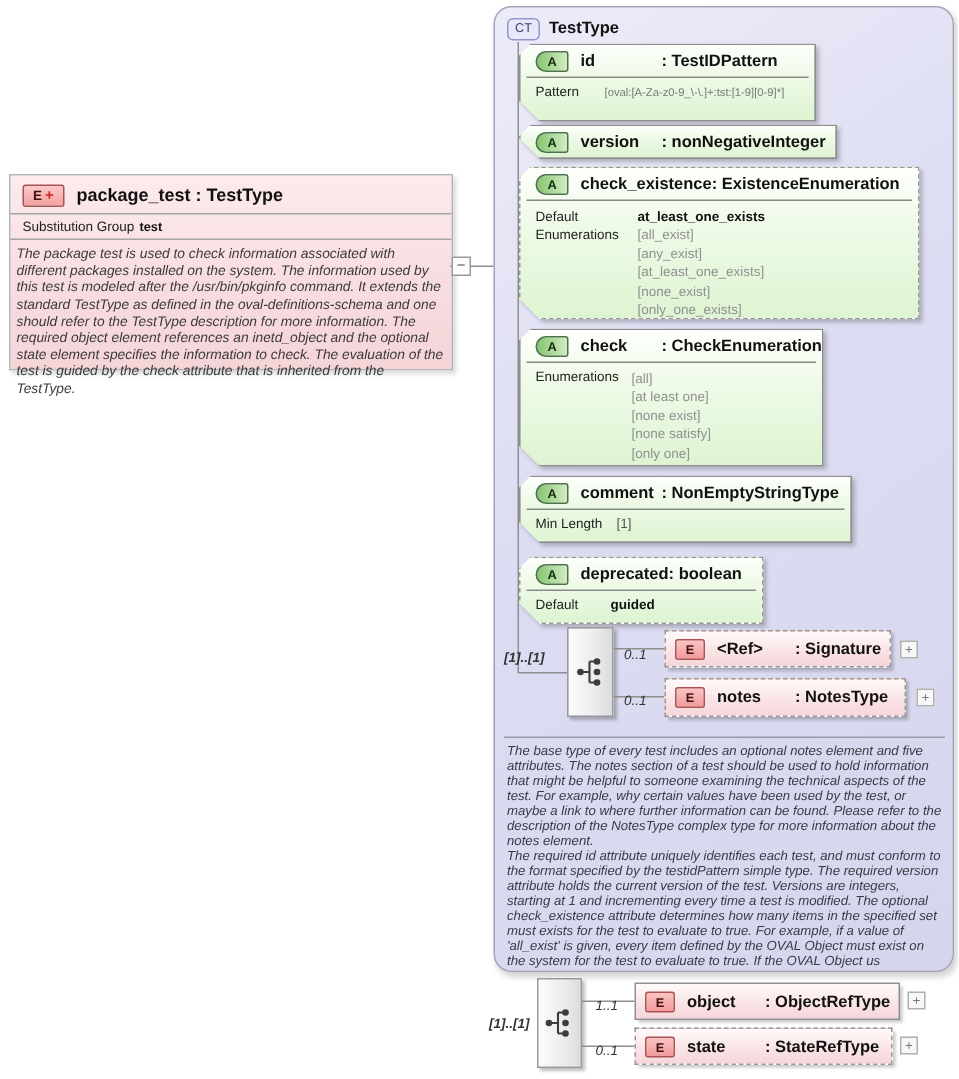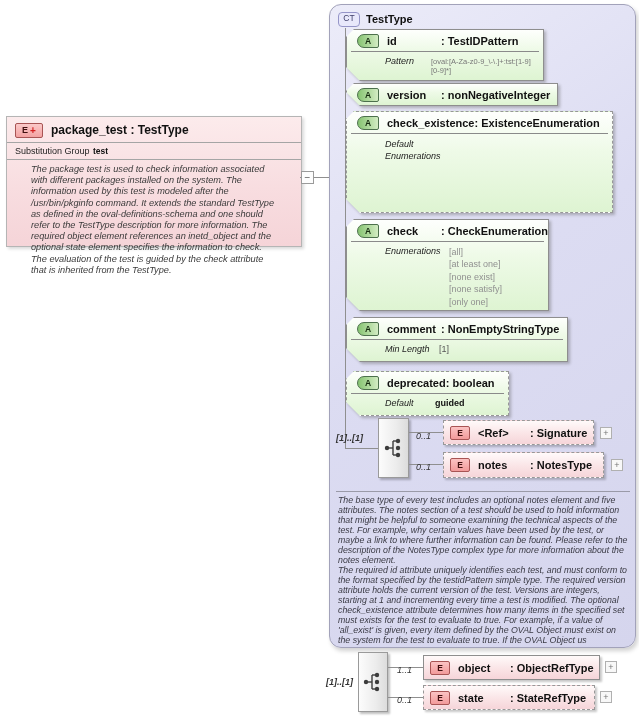--- a/index.html
+++ b/index.html
@@ -14,21 +14,21 @@
     box-shadow:2px 2px 3px rgba(0,0,0,.15);}
   .pkg-head{display:flex;align-items:center;gap:8px;padding:4px 8px 3px;height:18px;border-bottom:1px solid #a5a5a5;}
   .pkg-title{font-size:12px;font-weight:bold;color:#111;}
   .ep-icon{display:flex;align-items:center;justify-content:center;gap:2px;width:26px;height:13px;
     background:linear-gradient(180deg,#fbc9c9,#f3a2a2);border:1px solid #a85454;border-radius:2px;
     font-size:9px;font-weight:bold;color:#401010;}
   .ep-plus{color:#d42020;font-size:10px;font-weight:bold;line-height:9px;}
   .pkg-subrow{display:flex;padding:3px 8px;border-bottom:1px solid #a5a5a5;align-items:baseline;}
   .pkg-sublabel{font-size:9px;color:#222;width:78px;flex-shrink:0;}
   .pkg-subvalue{font-size:8.5px;font-weight:bold;color:#111;}
-  .pkg-desc{padding:4px 24px;font-size:9.2px;line-height:11.2px;font-style:italic;color:#3a3a3a;}
+  .pkg-desc{padding:4px 4px;font-size:9.2px;line-height:11.2px;font-style:italic;color:#3a3a3a;}
 
   
   .minus-box{position:absolute;left:301px;top:171px;width:13px;height:13px;background:#fdfdfd;
     border:1px solid #9a9a9a;display:flex;align-items:center;justify-content:center;
     font-size:10px;color:#555;line-height:11px;box-sizing:border-box;}
 
   
   .ct-box{position:absolute;left:329px;top:4px;width:307px;height:644px;box-sizing:border-box;
     border:1px solid #a2a2ba;border-radius:12px;overflow:hidden;
     background:linear-gradient(145deg,#ececf9 0%,#dcdcf2 45%,#d5d5ed 100%);
@@ -46,21 +46,21 @@
   .attr-solid{border:1px solid #8e8e8e;}
   .attr-dashed{border:1px dashed #979797;}
   .attr-head{display:flex;align-items:center;padding:4px 6px 3px 10px;}
   .attr-head.rule{border-bottom:1px solid #8a8a8a;margin:0 4px;padding-left:6px;}
   .a-icon{width:20px;height:12px;margin-right:8px;flex-shrink:0;border:1px solid #4c704c;
     border-radius:7px 2px 2px 7px;background:linear-gradient(90deg,#86c471,#d3ecc3);
     display:flex;align-items:center;justify-content:center;font-size:8.5px;font-weight:bold;color:#142b0e;}
   .attr-name{font-size:11px;font-weight:bold;color:#111;min-width:54px;}
   .attr-type{font-size:11px;font-weight:bold;color:#111;white-space:nowrap;}
   .attr-body{display:flex;padding:4px 6px 4px 10px;font-size:9px;color:#222;}
-  .facet-label{font-style:italic;flex-shrink:0;margin-left:28px;}
+  .facet-label{flex-shrink:0;}
   .w46{width:46px;} .w68{width:68px;} .w64{width:64px;}
   .facet-plain{color:#555;}
   .pattern-val{color:#777;font-size:7.5px;padding-top:1px;}
   .default-val{font-weight:bold;color:#111;}
   .enum-line{color:#909090;line-height:12.4px;}
   .lh124{line-height:12.4px;}
 
   
   .seq-box{position:absolute;box-sizing:border-box;border:1px solid #9a9a9a;
     background:linear-gradient(90deg,#fcfcfc 0%,#ececec 60%,#dcdcdc 100%);
@@ -155,20 +155,28 @@
               <span>A</span>
             </span>
           <span class="attr-name">check_existence</span>
           <span class="attr-type">: ExistenceEnumeration</span>
         </div>
         <div class="attr-body">
           <div class="facet-label w68 lh124">
             <div>Default</div>
             <div>Enumerations</div>
           </div>
+          <div>
+            <div class="default-val lh124">at_least_one_exists</div>
+            <div class="enum-line">[all_exist]</div>
+            <div class="enum-line">[any_exist]</div>
+            <div class="enum-line">[at_least_one_exists]</div>
+            <div class="enum-line">[none_exist]</div>
+            <div class="enum-line">[only_one_exists]</div>
+          </div>
         </div>
       </div>
     </div>
 
     <div class="shadow-wrap" style="left:16px;top:214px;width:203px;height:92px;">
       <div class="attr-box attr-solid">
         <div class="attr-head rule">
           <span class="a-icon">
               <span>A</span>
             </span>

